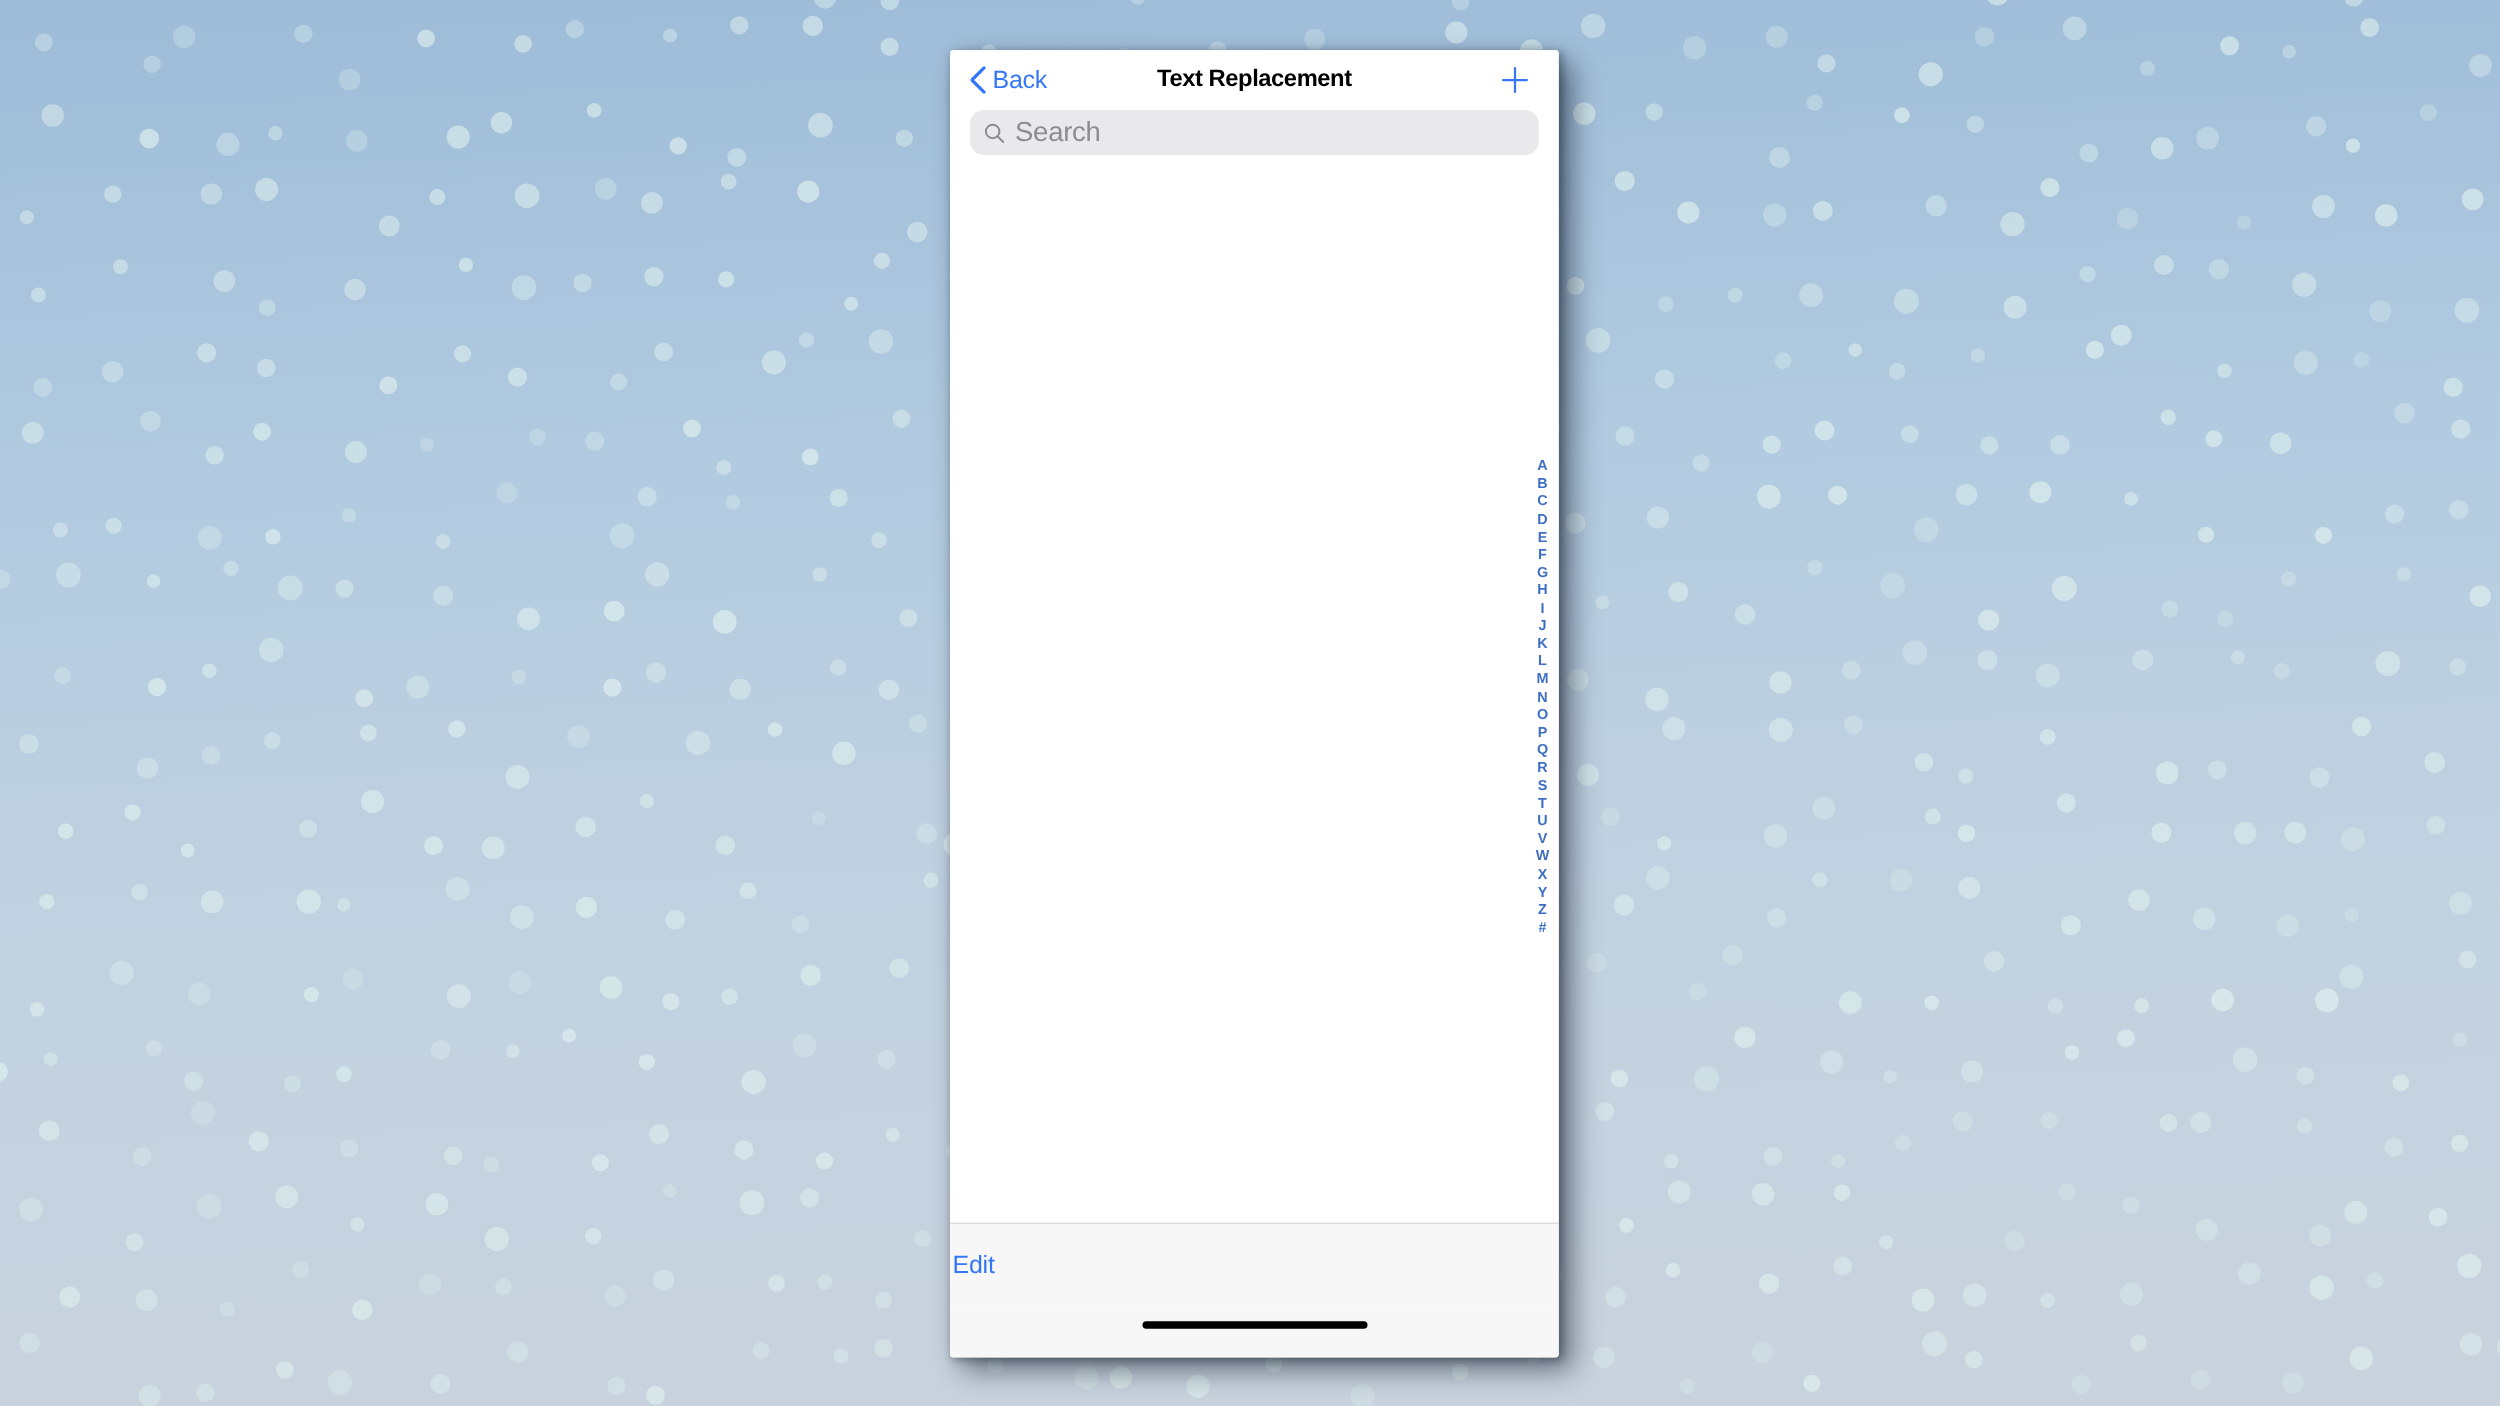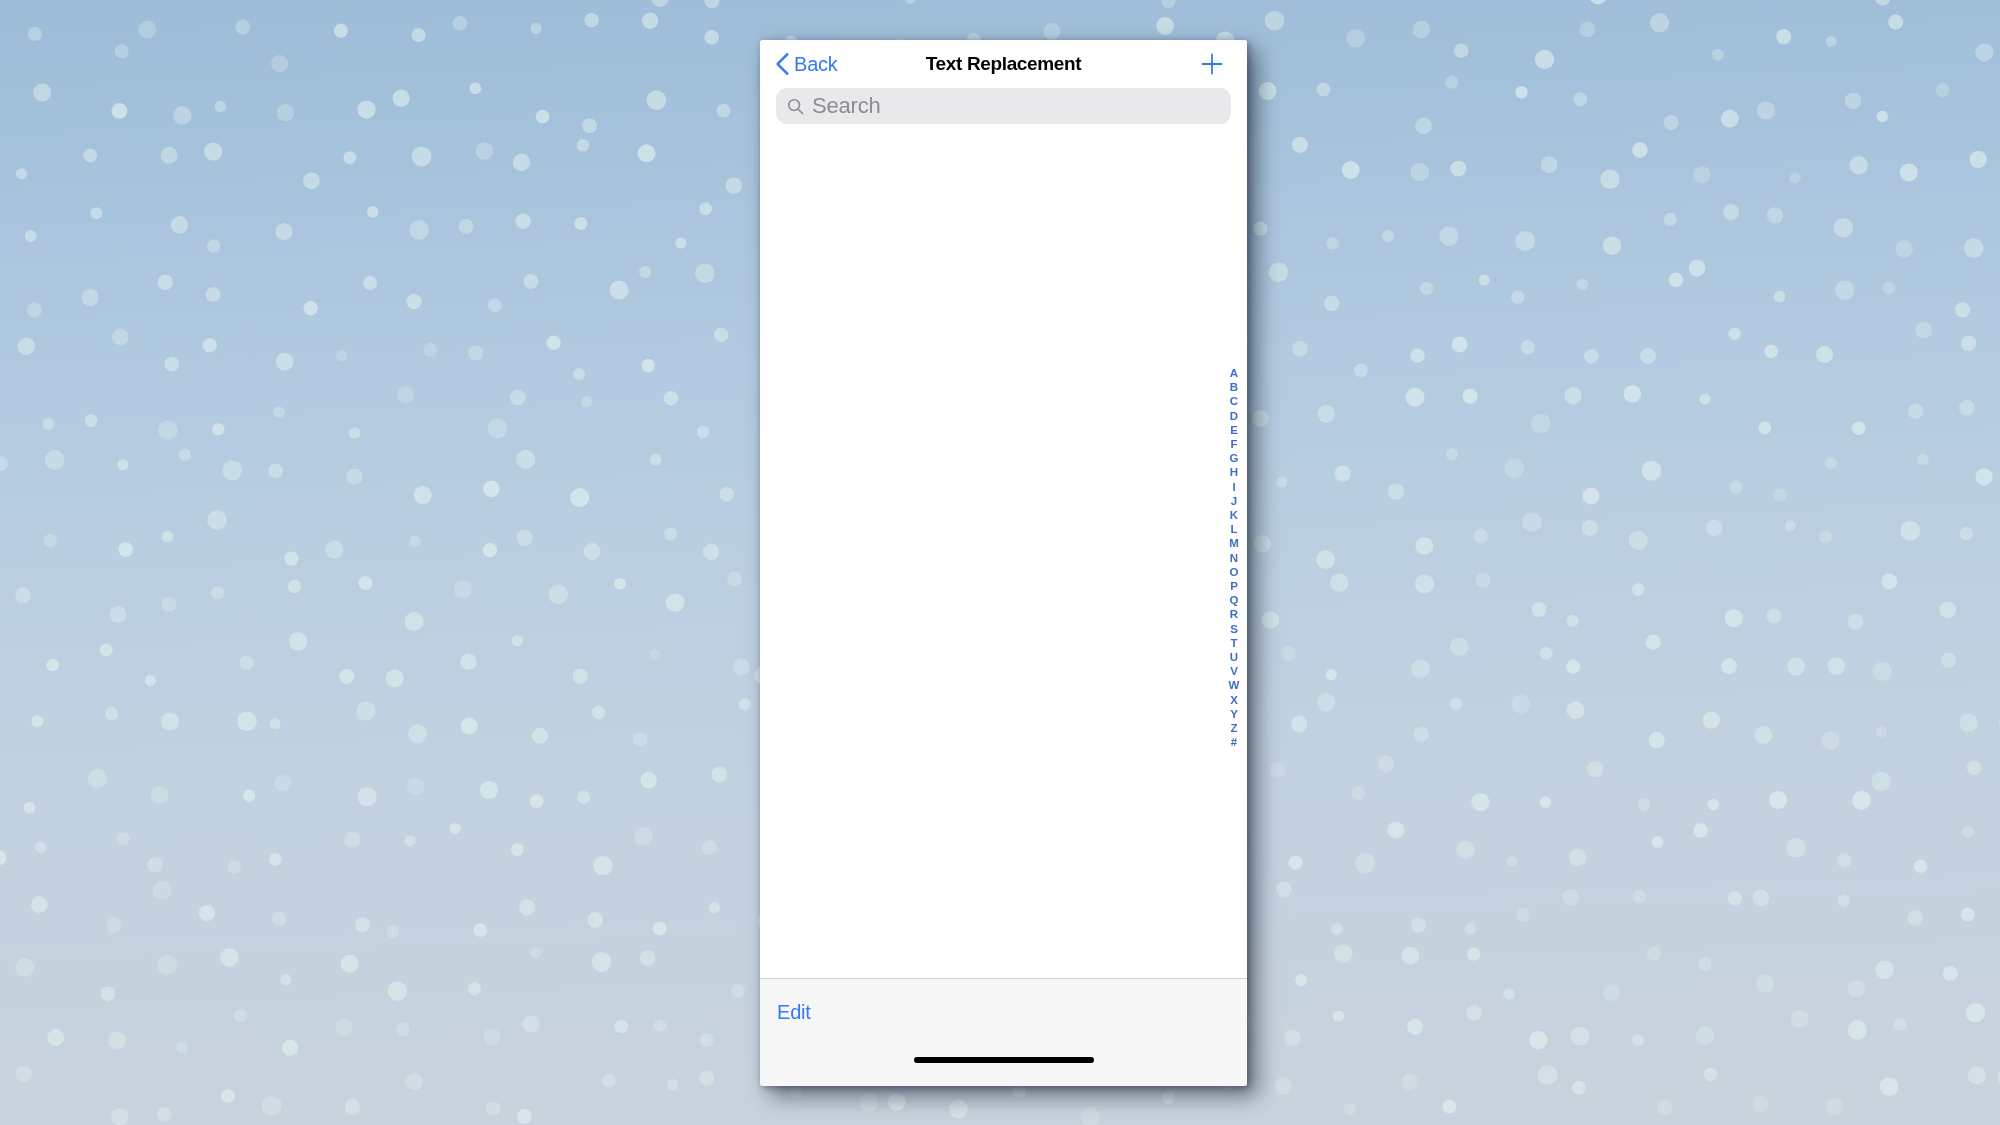--- a/index.html
+++ b/index.html
@@ -200,21 +200,21 @@
     width:14px;
   }
 
   
   #toolbar {
     flex:0 0 68px;
     background:#f7f7f8;
     border-top:1px solid #d3d3d6;
     display:flex;
     align-items:center;
-    padding-left:17px;
+    padding-left:2px;
   }
   #edit-button {
     font-size:20px;
     color:#3478f6;
     letter-spacing:-0.2px;
     cursor:pointer;
   }
 
   
   #home-area {

